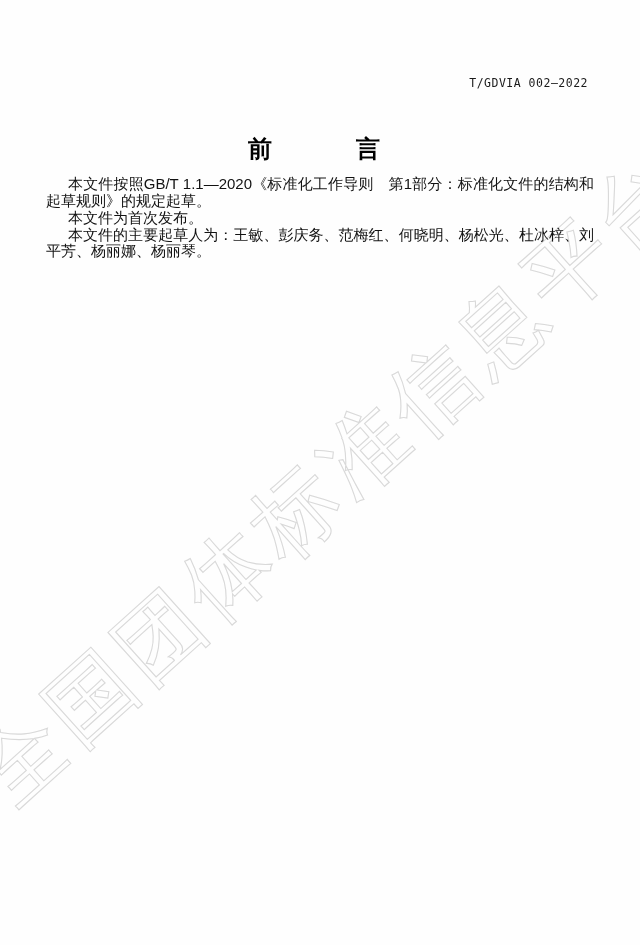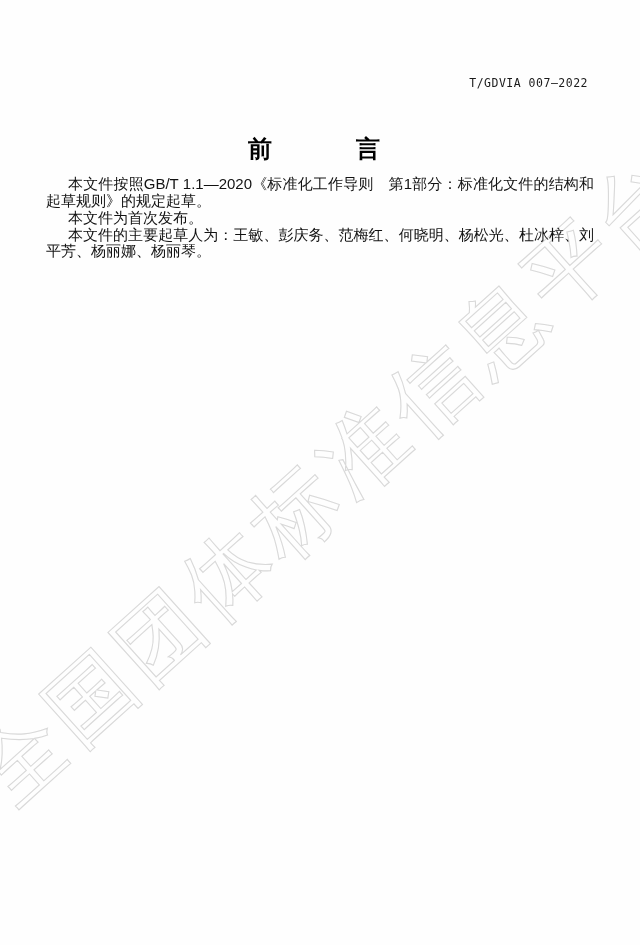--- a/index.html
+++ b/index.html
@@ -99,21 +99,21 @@
 <div class="page">
 
   <div class="watermark">
     <svg width="660" height="760" viewBox="0 0 660 760" xmlns="http://www.w3.org/2000/svg">
       <text x="20" y="700" transform="rotate(-42 20 700)">全国团体标准信息平台</text>
     </svg>
   </div>
 
   <div class="content">
 
-    <div class="header-code">T/GDVIA 007—2022</div>
+    <div class="header-code">T/GDVIA 002—2022</div>
 
     <div class="doc-title">前　　言</div>
 
     <div class="body-block">
       <p class="para">本文件按照GB/T 1.1—2020《标准化工作导则　第1部分：标准化文件的结构和起草规则》的规定起草。</p>
       <p class="para">本文件为首次发布。</p>
       <p class="para">本文件的主要起草人为：王敏、彭庆务、范梅红、何晓明、杨松光、杜冰梓、刘平芳、杨丽娜、杨丽琴。</p>
     </div>
 
   </div>

